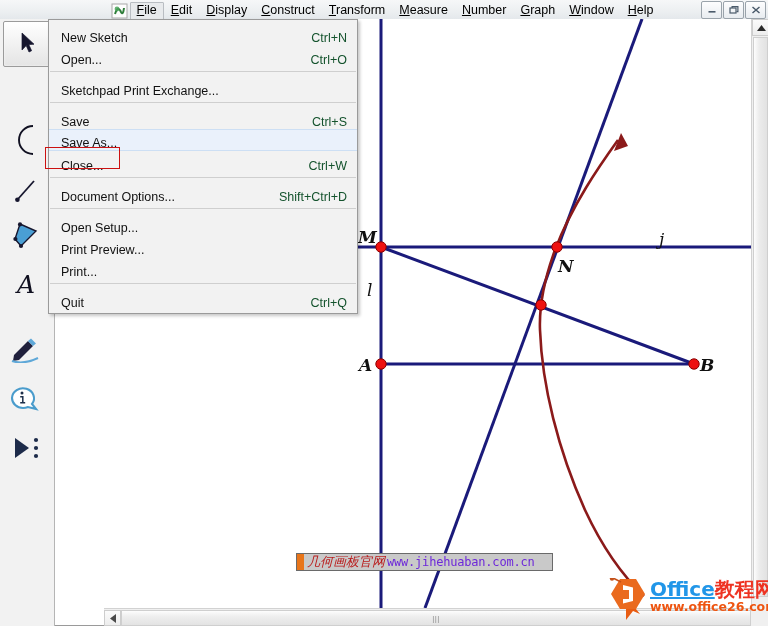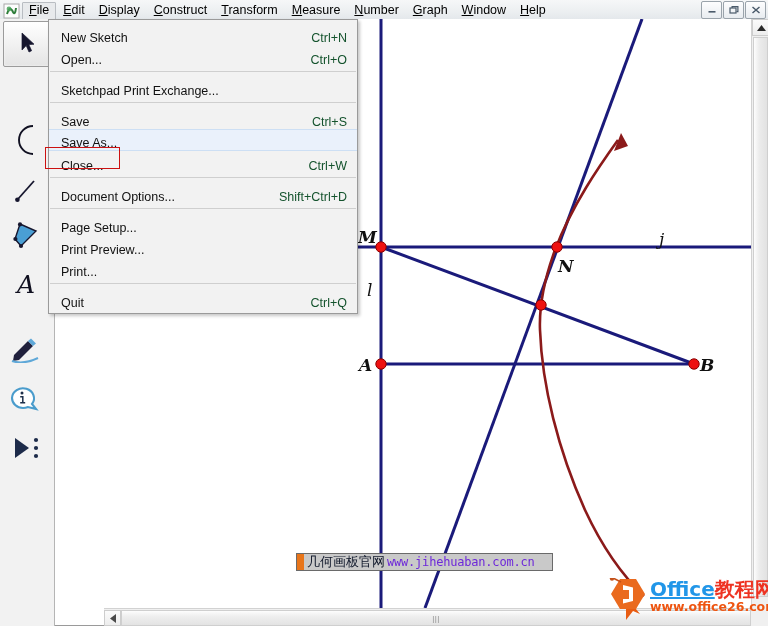--- a/index.html
+++ b/index.html
@@ -27,20 +27,21 @@
   
   #menubar {
     position: absolute;
     left: 0; top: 0;
     width: 768px; height: 22px;
     background: linear-gradient(to bottom, #f6f7f8 0%, #eceff1 55%, #e2e6ea 100%);
     border-bottom: 1px solid #c8ccd0;
     display: flex;
     align-items: center;
     box-sizing: border-box;
+    justify-content: center;
   }
   #app-icon {
     width: 17px; height: 16px;
     margin-left: 3px; margin-right: 2px;
     position: relative;
     flex: 0 0 auto;
   }
   .menu-item {
     padding: 2px 7px 3px 7px;
     font-size: 12.5px;
@@ -223,23 +224,24 @@
     border: 1px solid #6a6a6a;
     display: flex; align-items: center;
     z-index: 30;
     box-sizing: border-box;
   }
   #site-watermark .wm-bar {
     width: 7px; height: 16px; background: #e8751a; flex: 0 0 auto;
   }
   #site-watermark .wm-cn {
     font-family: "DejaVu Sans", sans-serif;
-    font-size: 13px; color: #0f172a;
+    font-size: 13px; color: #b91c1c;
     padding: 0 1px 0 3px; letter-spacing: 0px;
     white-space: nowrap;
+    font-style: italic;
   }
   #site-watermark .wm-url {
     font-family: "DejaVu Sans Mono", monospace;
     font-size: 12px; color: #6d28d9;
     padding: 0 17px 0 1px; letter-spacing: -.2px;
     white-space: nowrap;
   }
 
   #office-logo {
     position: absolute;
@@ -476,21 +478,21 @@
       <span class="mlabel">Close...</span>
       <span class="maccel">Ctrl+W</span>
     </div>
     <div class="msep"></div>
     <div class="mrow">
       <span class="mlabel">Document Options...</span>
       <span class="maccel">Shift+Ctrl+D</span>
     </div>
     <div class="msep"></div>
     <div class="mrow">
-      <span class="mlabel">Page Setup...</span>
+      <span class="mlabel">Open Setup...</span>
       <span class="maccel"></span>
     </div>
     <div class="mrow">
       <span class="mlabel">Print Preview...</span>
       <span class="maccel"></span>
     </div>
     <div class="mrow">
       <span class="mlabel">Print...</span>
       <span class="maccel"></span>
     </div>

